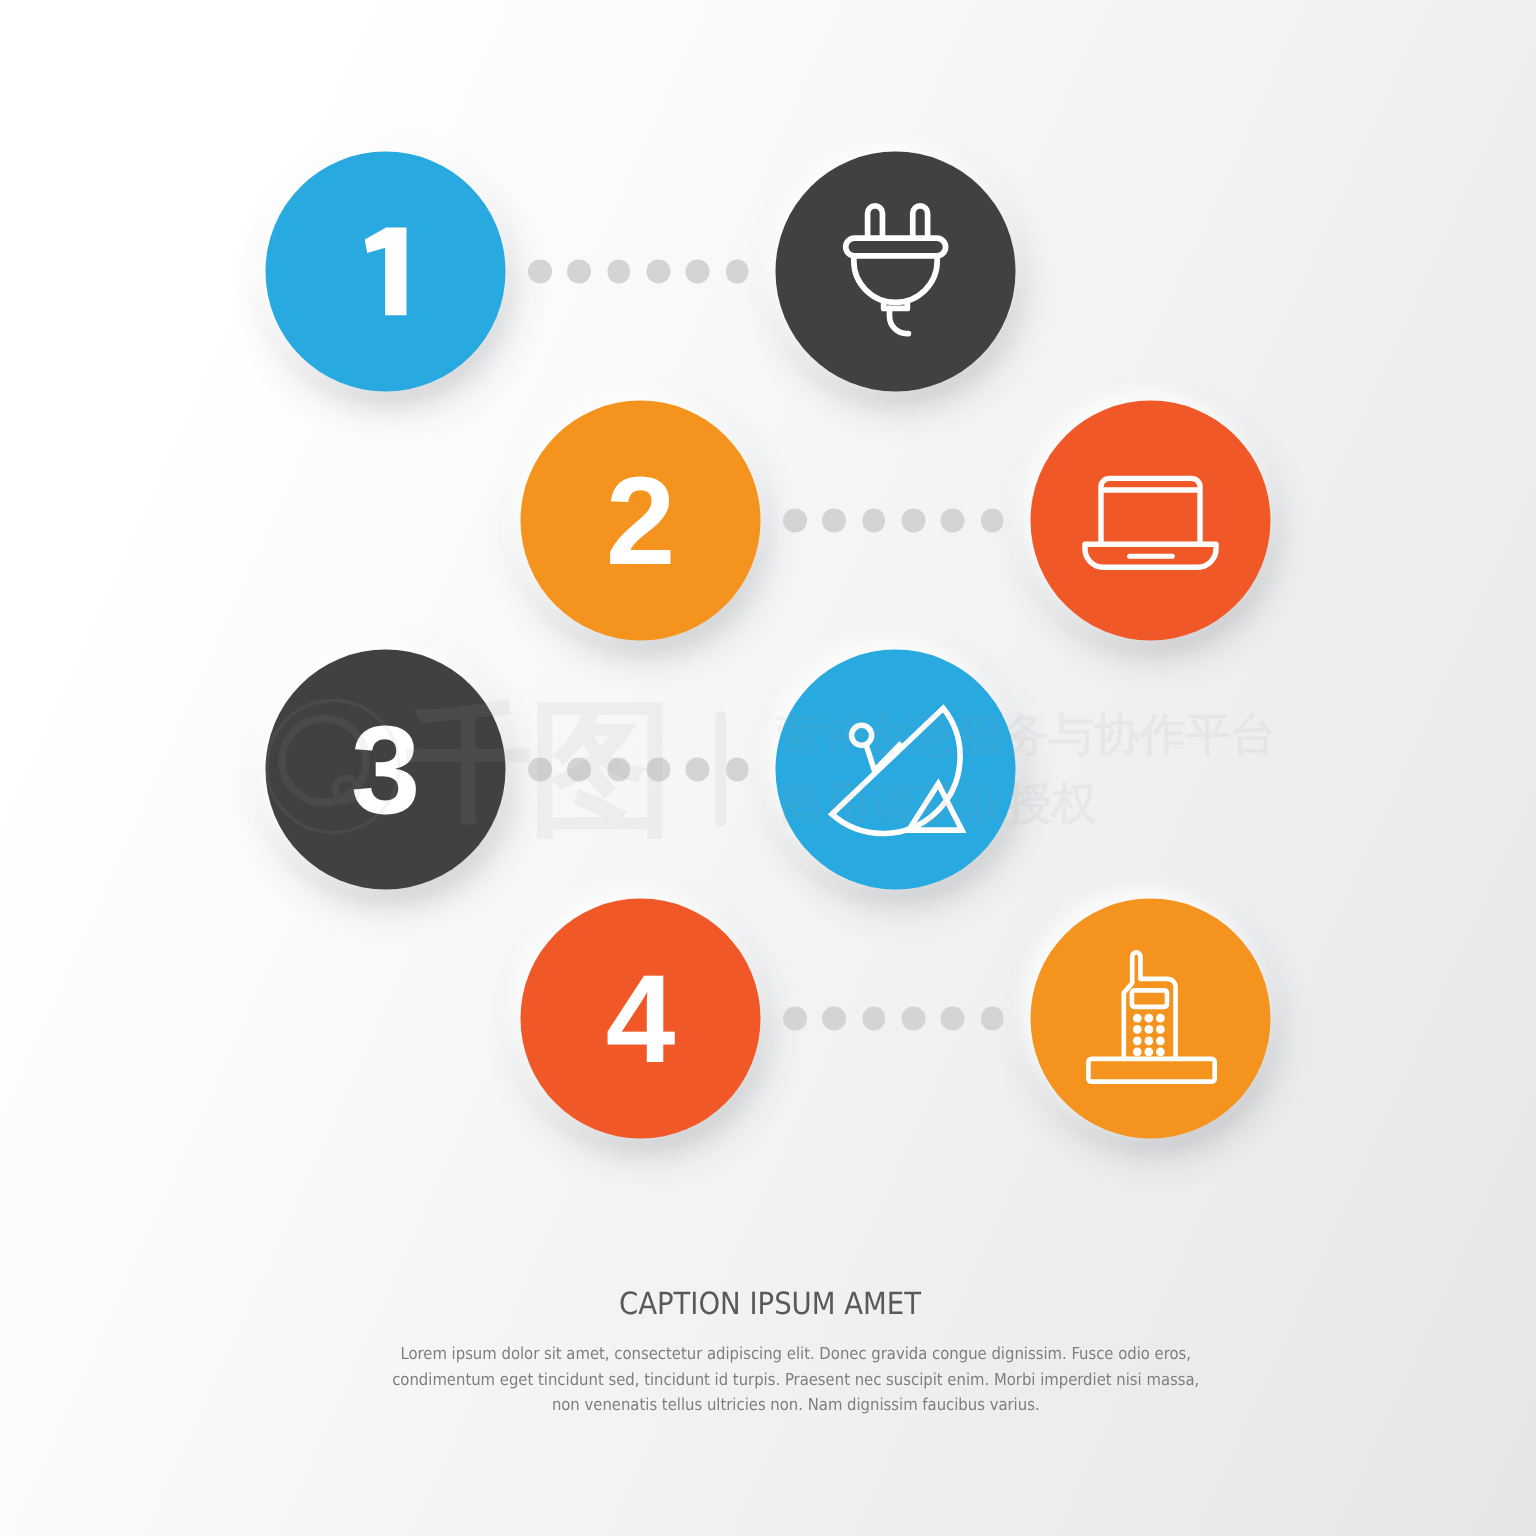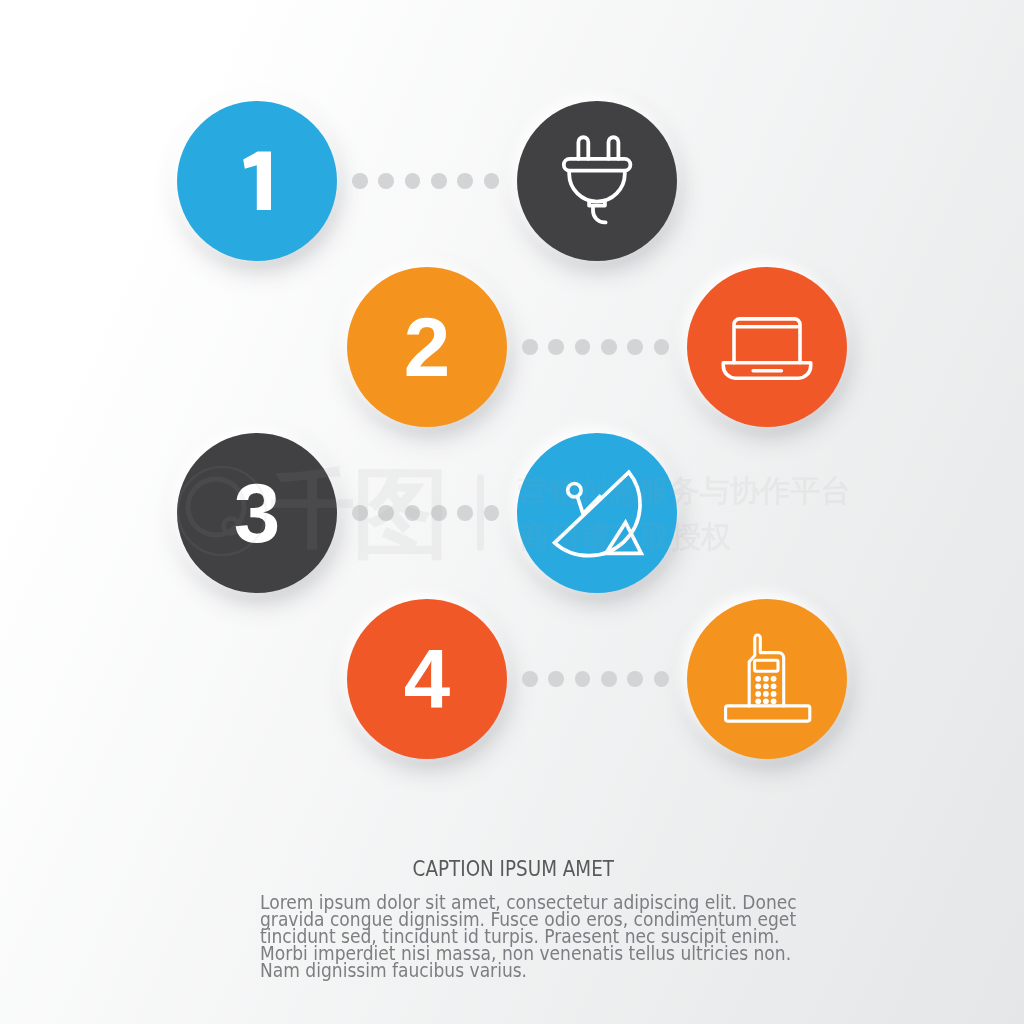--- a/index.html
+++ b/index.html
@@ -38,23 +38,23 @@
 
   
   .dots{position:absolute;display:flex;}
   .dots i{display:block;width:15.6px;height:15.6px;border-radius:50%;background:#d2d4d6;margin-right:10.7px;}
   .dots i:last-child{margin-right:0;}
 
   
   #cap-title{position:absolute;left:412px;top:857px;width:202px;text-align:right;
              font-family:"DejaVu Sans Condensed","DejaVu Sans",sans-serif;
              font-size:20.4px;line-height:24px;color:#58595b;}
-  #cap-body{position:absolute;left:260px;top:893.6px;width:541px;text-align:left;
+  #cap-body{position:absolute;left:260px;top:893.6px;width:541px;text-align:center;
             font-family:"DejaVu Sans Condensed","DejaVu Sans",sans-serif;
-            font-size:19px;line-height:17px;color:#7c7e81;}
+            font-size:11px;line-height:17px;color:#7c7e81;}
 </style>
 </head>
 <body>
 
 <div id="stage">
 
   <div class="node" style="left:177px;top:101px;background:#28a9e0">
     <svg class="numsvg" width="160" height="160" viewBox="-80 -80 160 160">
       <path fill="#fff" d="M 14.0 -29.4 L 14.0 29.1 L -0.2 29.1 L -0.2 -15.8 L -12.2 -12.3 L -13.8 -21.4 L 0.4 -29.4 Z"></path>
     </svg>

